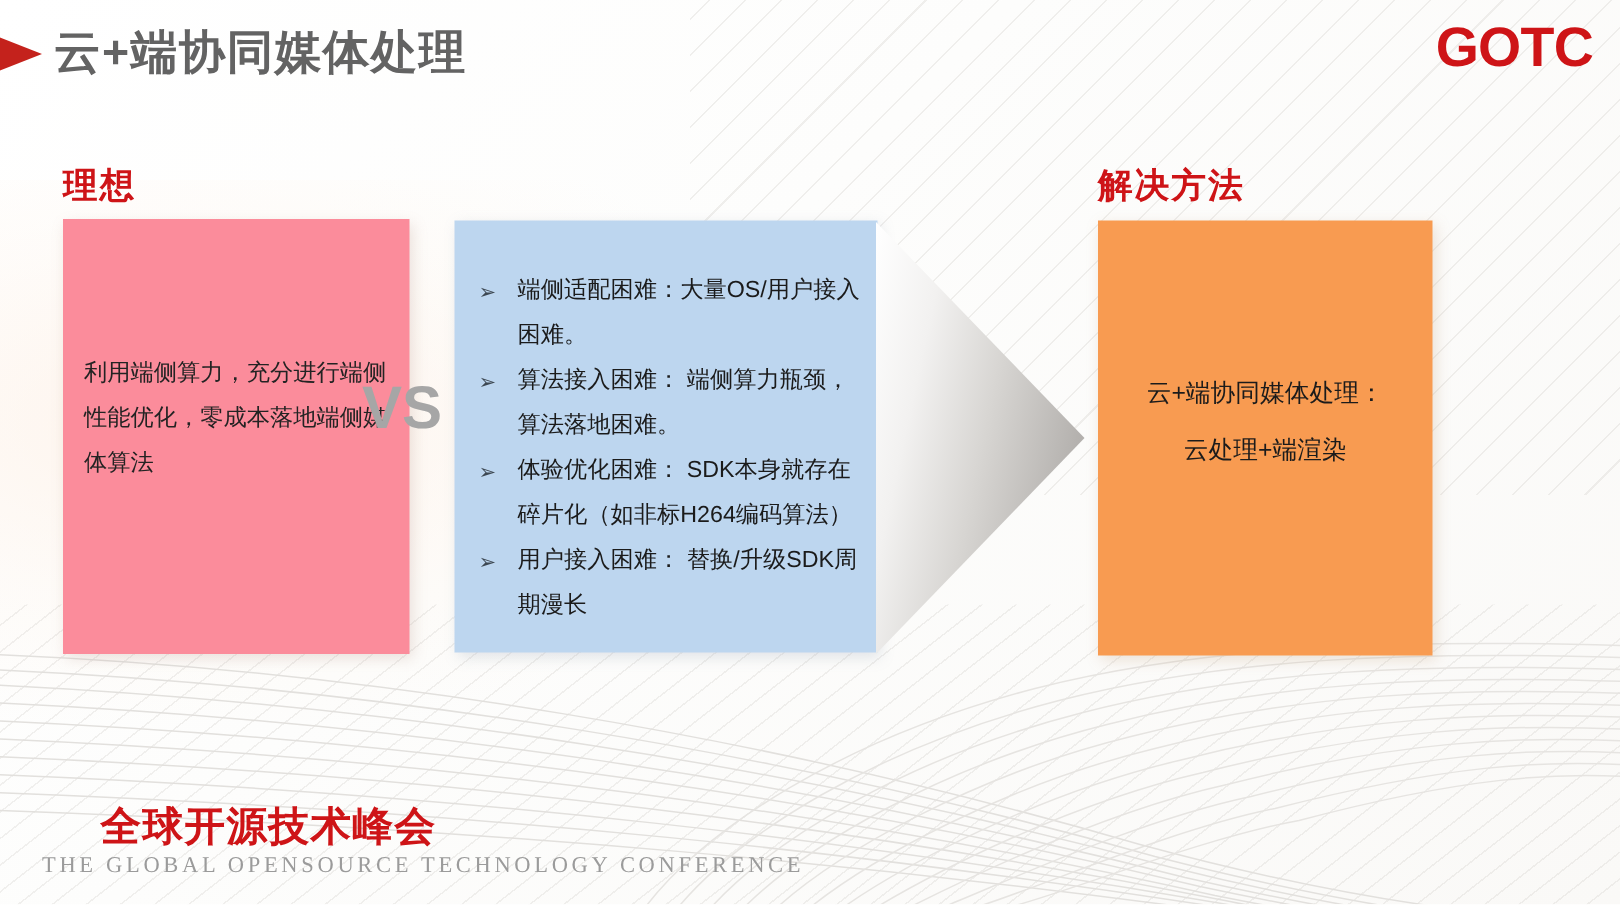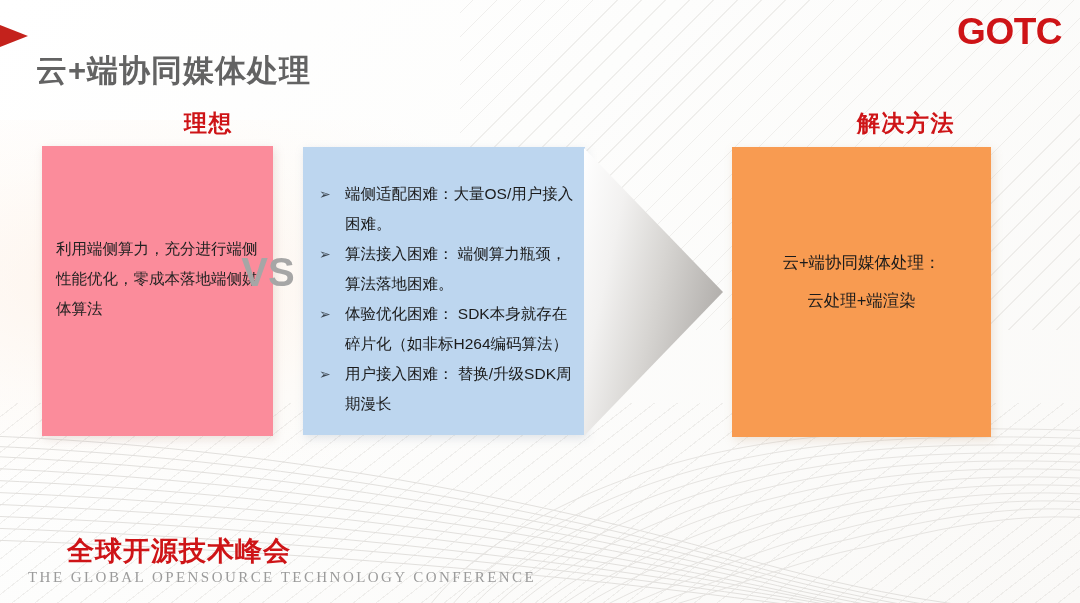--- a/index.html
+++ b/index.html
@@ -79,41 +79,40 @@
   }
   .slide-title {
     position: absolute;
     left: 36px;
     top: 14px;
     font-size: 31px;
     font-weight: bold;
     color: #636363;
     letter-spacing: 1px;
     white-space: nowrap;
-    margin-top: 36px;
   }
   .gotc-logo {
     position: absolute;
     right: 18px;
     top: 13px;
     font-size: 37px;
     font-weight: bold;
     color: #CE1417;
     letter-spacing: -0.5px;
     line-height: 1;
   }
 
   
   .col-heading {
     position: absolute;
     font-size: 23px;
     font-weight: bold;
     color: #CE1417;
     letter-spacing: 1.5px;
-    text-align: right;
+    text-align: left;
     white-space: nowrap;
   }
   .h-ideal   { left: 42px;  top: 108px; width: 191px; }
   .h-reality { left: 303px; top: 108px; width: 281px; }
   .h-solve   { left: 732px; top: 108px; width: 223px; }
 
   
   .card {
     position: absolute;
     box-sizing: border-box;
@@ -159,21 +158,21 @@
   .bullet-list li .bullet-glyph {
     position: absolute;
     left: 2px;
     top: 0;
     font-size: 14px;
     line-height: 30px;
     color: #3d4852;
   }
   .card-solve {
     left: 732px; top: 147px;
-    width: 259px; height: 290px;
+    width: 223px; height: 290px;
     background: #F89B51;
     box-shadow: 2px 3px 9px rgba(190,150,110,0.25);
   }
   .card-solve .card-text {
     position: absolute;
     left: 10px; right: 10px;
     top: 96px;
     text-align: center;
     font-size: 16.5px;
     line-height: 38px;

